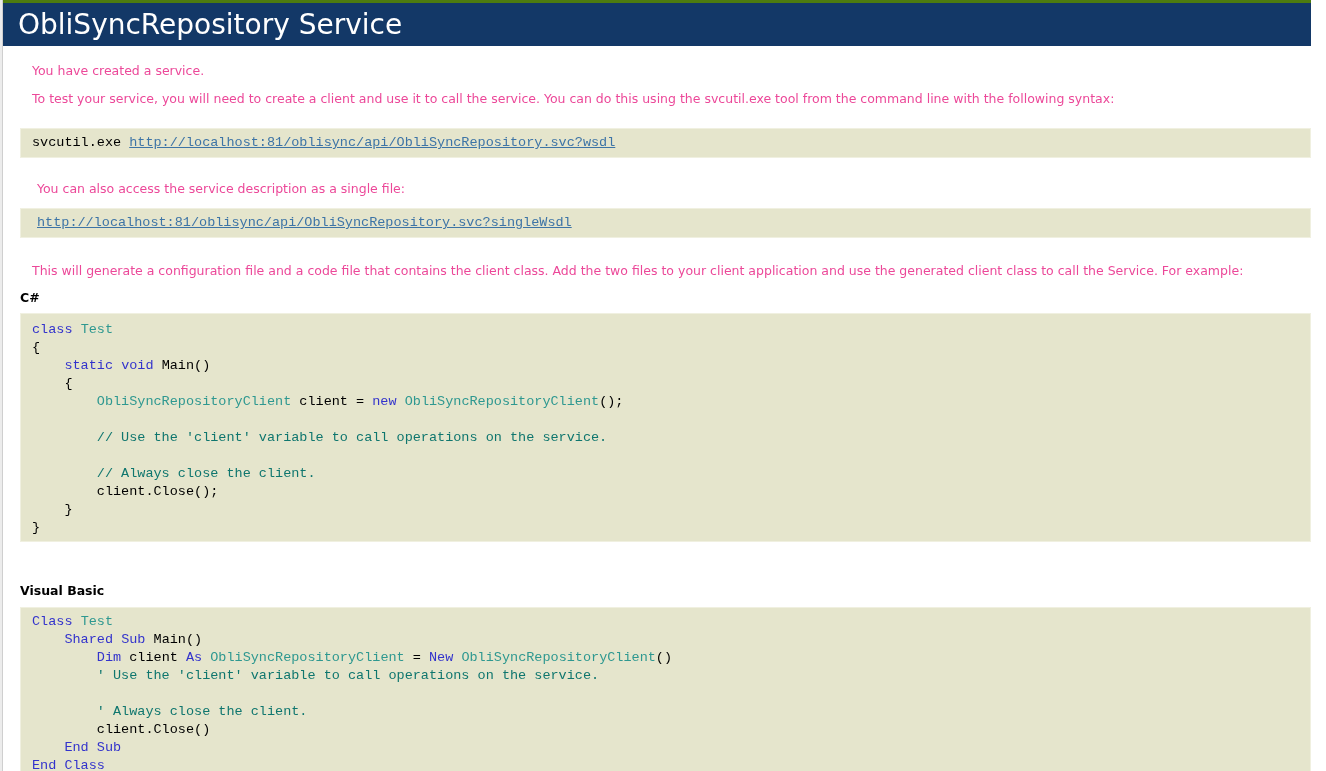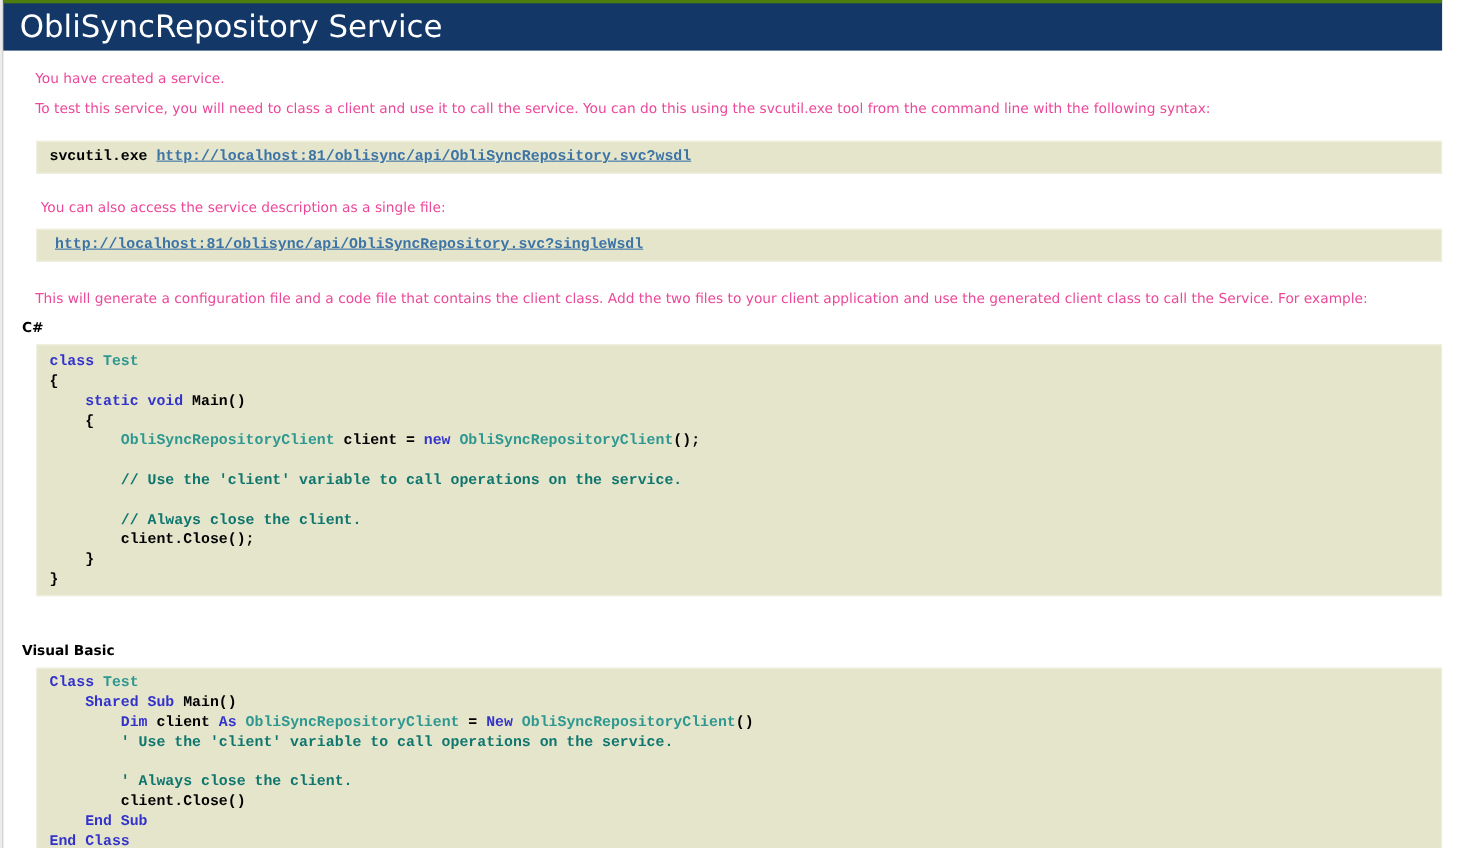--- a/index.html
+++ b/index.html
@@ -58,23 +58,22 @@
     font-weight: bold;
     color: #000000;
     margin: 0;
   }
   .l-csharp { margin-top: 7px; }
   .l-vb     { margin-top: 41px; }
   .codebox {
     background: #e5e5cc;
     border: 1px solid #f0f0e0;
     box-sizing: border-box;
-    margin-left: 13px;
     font-family: "Liberation Mono", "DejaVu Sans Mono", monospace;
-    font-weight: bold;
+    font-weight: normal;
     font-size: 13.5px;
     color: #000000;
     white-space: pre;
   }
   .onelinebox {
     padding: 6px 11px;
     line-height: 16px;
   }
   .box-wsdl       { margin-top: 22px; }
   .box-singlewsdl { margin-top: 7px; padding-left: 16px; }
@@ -101,21 +100,21 @@
 <div class="page">
 
   <div class="banner">
     <h1>ObliSyncRepository Service</h1>
   </div>
 
   <div class="content">
 
     <p class="para p-created">You have created a service.</p>
 
-    <p class="para p-totest">To test this service, you will need to class a client and use it to call the service. You can do this using the svcutil.exe tool from the command line with the following syntax:</p>
+    <p class="para p-totest">To test your service, you will need to create a client and use it to call the service. You can do this using the svcutil.exe tool from the command line with the following syntax:</p>
 
     <div class="codebox onelinebox box-wsdl"><span>svcutil.exe </span><a class="svc-link">http://localhost:81/oblisync/api/ObliSyncRepository.svc?wsdl</a></div>
 
     <p class="para p-single">You can also access the service description as a single file:</p>
 
     <div class="codebox onelinebox box-singlewsdl"><a class="svc-link">http://localhost:81/oblisync/api/ObliSyncRepository.svc?singleWsdl</a></div>
 
     <p class="para p-generate">This will generate a configuration file and a code file that contains the client class. Add the two files to your client application and use the generated client class to call the Service. For example:</p>
 
     <p class="lang-label l-csharp">C#</p>

